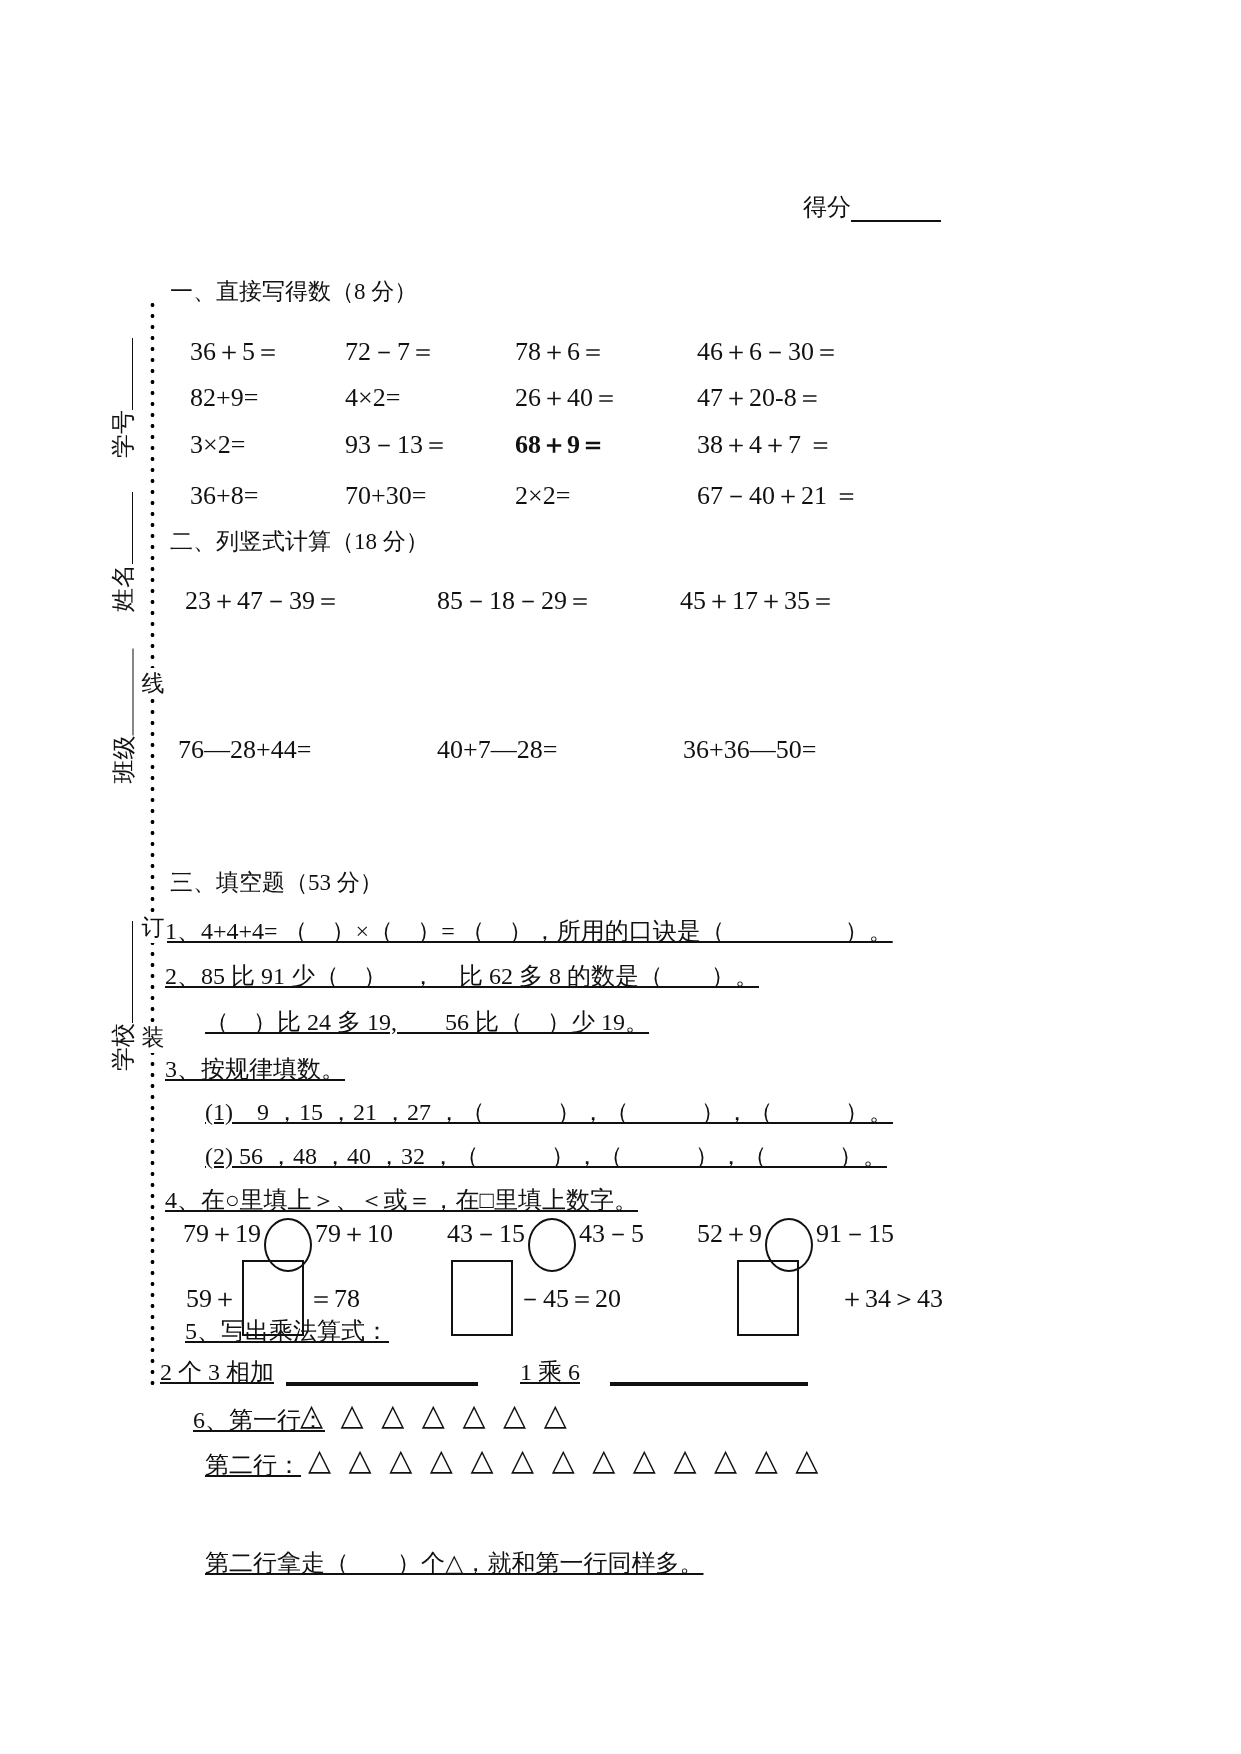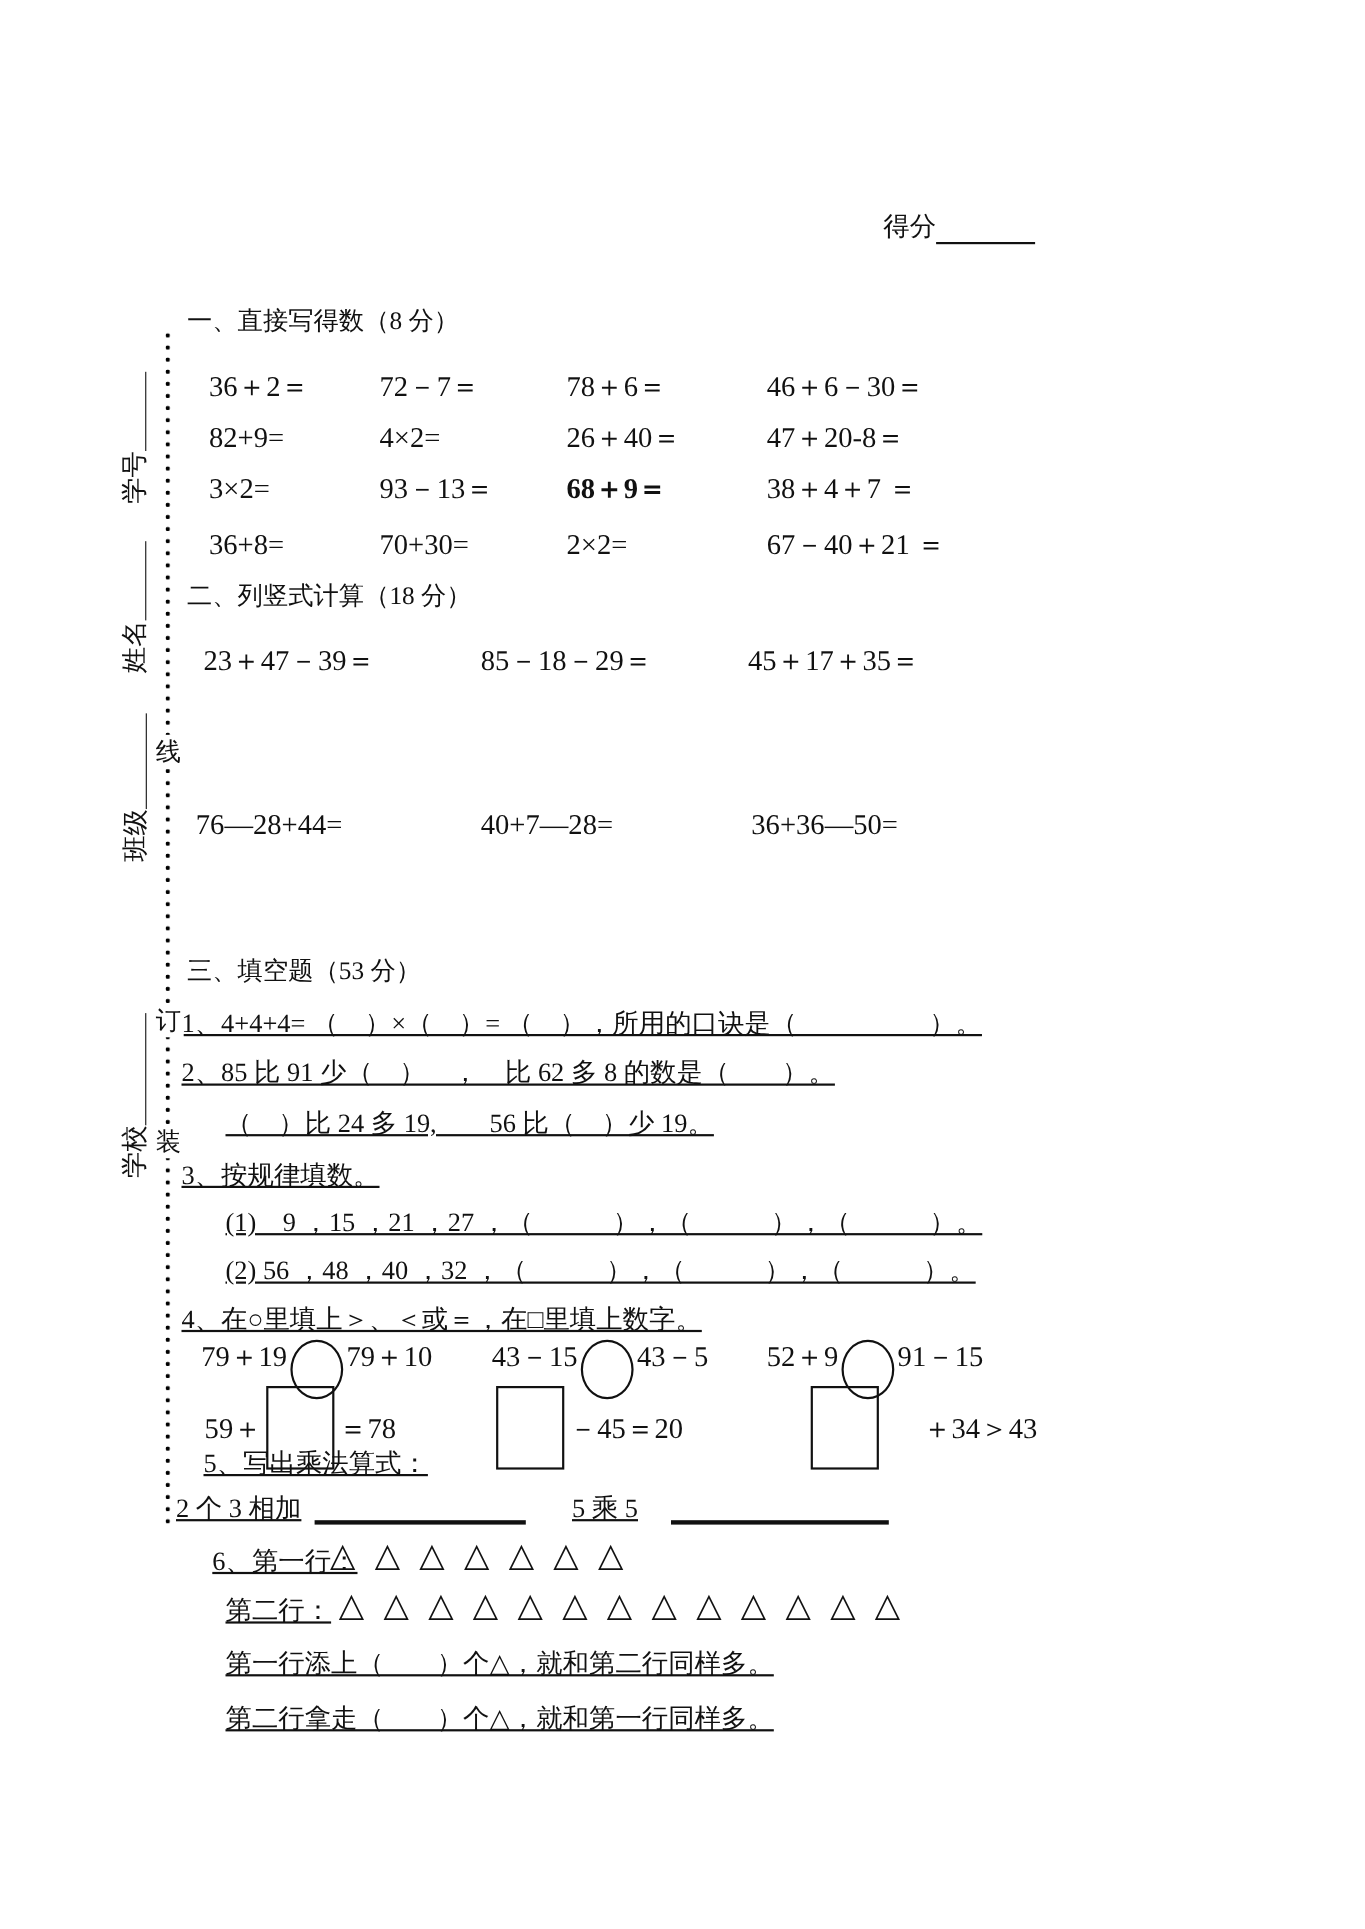--- a/index.html
+++ b/index.html
@@ -76,21 +76,21 @@
       <span class="mline"></span>
   </div>
 
   <div class="dotline"></div>
   <div class="bindchar" style="top:668px;">线</div>
   <div class="bindchar" style="top:912px;">订</div>
   <div class="bindchar" style="top:1022px;">装</div>
 
   <div class="abs sec-head" style="left:170px;top:278px;">一、直接写得数（8 分）</div>
 
-  <span class="abs prob" style="left:190px;top:336px;">36＋2＝</span>
+  <span class="abs prob" style="left:190px;top:336px;">36＋5＝</span>
   <span class="abs prob" style="left:345px;top:336px;">72－7＝</span>
   <span class="abs prob" style="left:515px;top:336px;">78＋6＝</span>
   <span class="abs prob" style="left:697px;top:336px;">46＋6－30＝</span>
 
   <span class="abs prob" style="left:190px;top:382px;">82+9=</span>
   <span class="abs prob" style="left:345px;top:382px;">4×2=</span>
   <span class="abs prob" style="left:515px;top:382px;">26＋40＝</span>
   <span class="abs prob" style="left:697px;top:382px;">47＋20-8＝</span>
 
   <span class="abs prob" style="left:190px;top:429px;">3×2=</span>
@@ -151,23 +151,22 @@
   </div>
   <div class="sgroup" style="left:697px;top:1260px;gap:36px;">
     <span class="stext"></span>
     <span class="square"></span>
     <span class="stext">＋34＞43</span>
   </div>
 
   <div class="abs fill" style="left:185px;top:1316px;">5、写出乘法算式：</div>
   <span class="abs fill" style="left:160px;top:1357px;">2 个 3 相加</span>
   <span class="thickline" style="left:286px;top:1356px;width:192px;"></span>
-  <span class="abs fill" style="left:520px;top:1357px;">5 乘 5</span>
+  <span class="abs fill" style="left:520px;top:1357px;">1 乘 6</span>
   <span class="thickline" style="left:610px;top:1356px;width:198px;"></span>
 
   <span class="abs fill" style="left:193px;top:1405px;">6、第一行：</span>
   <span class="abs tri" style="left:300px;top:1396px;">△ △ △ △ △ △ △</span>
   <span class="abs fill" style="left:205px;top:1450px;">第二行：</span>
   <span class="abs tri" style="left:308px;top:1441px;">△ △ △ △ △ △ △ △ △ △ △ △ △</span>
-  <div class="abs fill" style="left:205px;top:1498px;">第一行添上（　　）个△，就和第二行同样多。</div>
   <div class="abs fill" style="left:205px;top:1548px;">第二行拿走（　　）个△，就和第一行同样多。</div>
 
 </div>
 
 </body></html>

